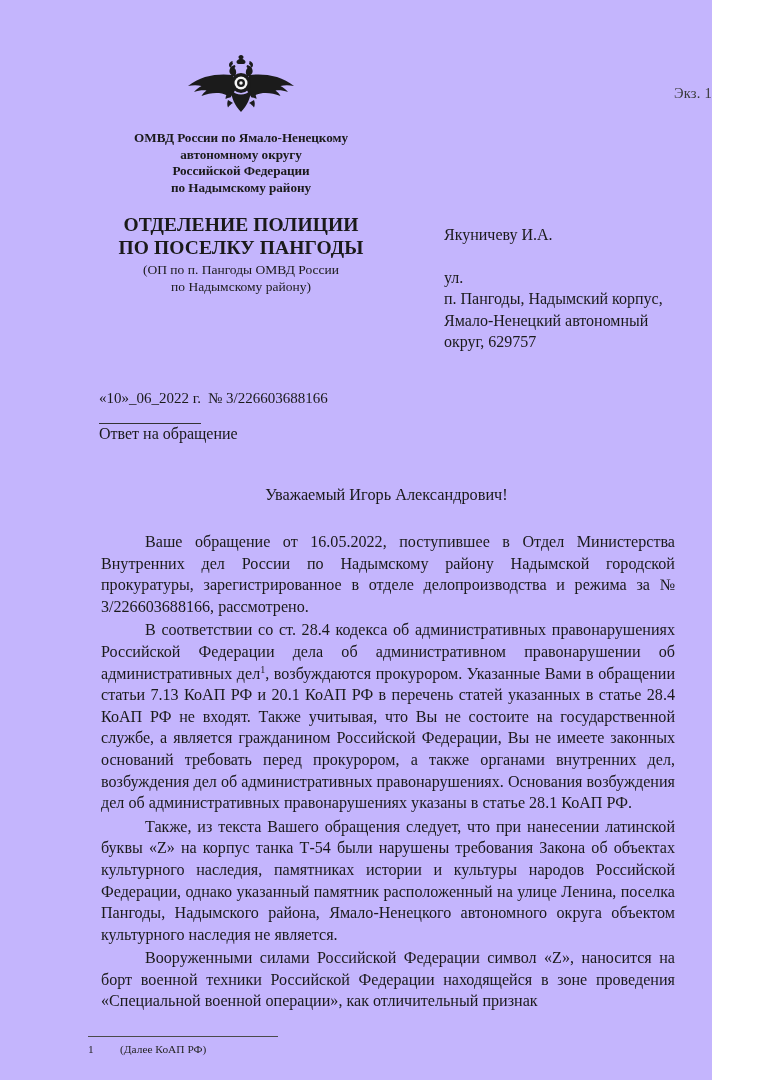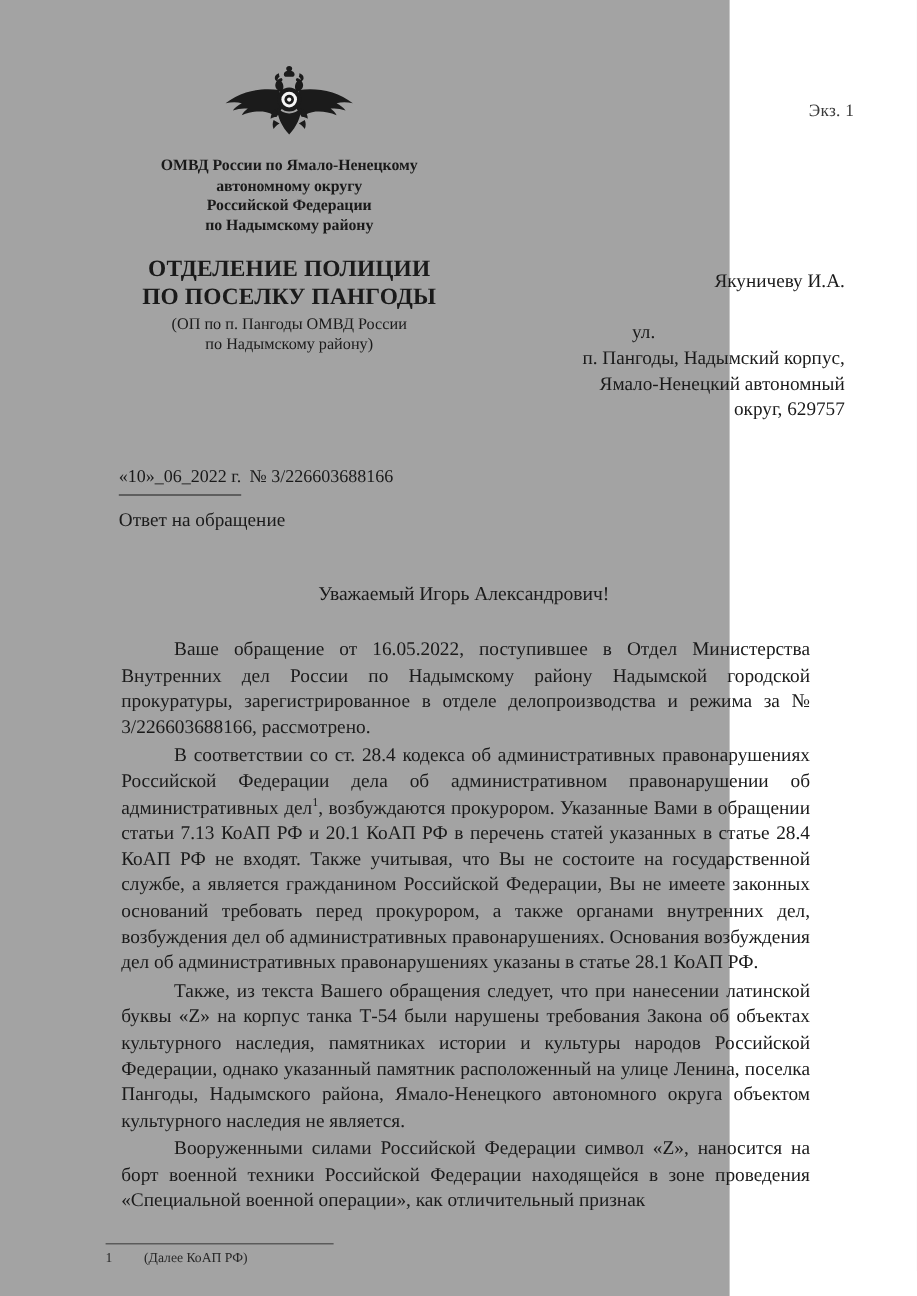--- a/index.html
+++ b/index.html
@@ -13,23 +13,23 @@
     height: 1080px;
     position: relative;
     overflow: hidden;
     font-family: "Liberation Serif", "DejaVu Serif", serif;
     color: #1a1a1a;
     -webkit-font-smoothing: antialiased;
   }
 
   .page {
     position: relative;
-    width: 608px;
+    width: 712px;
     height: 1080px;
-    background: #a3a3a3;
+    background: #c4b5fd;
   }
 
   
   .copy-no {
     position: absolute;
     top: 85px;
     left: 674px;
     font-size: 14.5px;
     letter-spacing: .2px;
     color: #3a3a3a;
@@ -85,40 +85,39 @@
   .docref {
     position: absolute;
     top: 389px;
     left: 99px;
     font-size: 15px;
     line-height: 19px;
     white-space: nowrap;
   }
   .docref .dateline {
     border-bottom: 1px solid #333;
-    padding-bottom: 6px;
+    padding-bottom: 17px;
   }
   .docref .regno { margin-left: 7px; }
 
   .subject {
     position: absolute;
     top: 425px;
     left: 99px;
     font-size: 16px;
   }
 
   
   .addressee {
     position: absolute;
     top: 224px;
     left: 444px;
     width: 260px;
     font-size: 16px;
     line-height: 21.5px;
-    text-align: right;
   }
   .addressee .name { margin-bottom: 21px; }
   .addressee .redacted-line {
     display: block;
     white-space: nowrap;
   }
   .redaction {
     display: inline-block;
     width: 158px;
     height: 12px;

